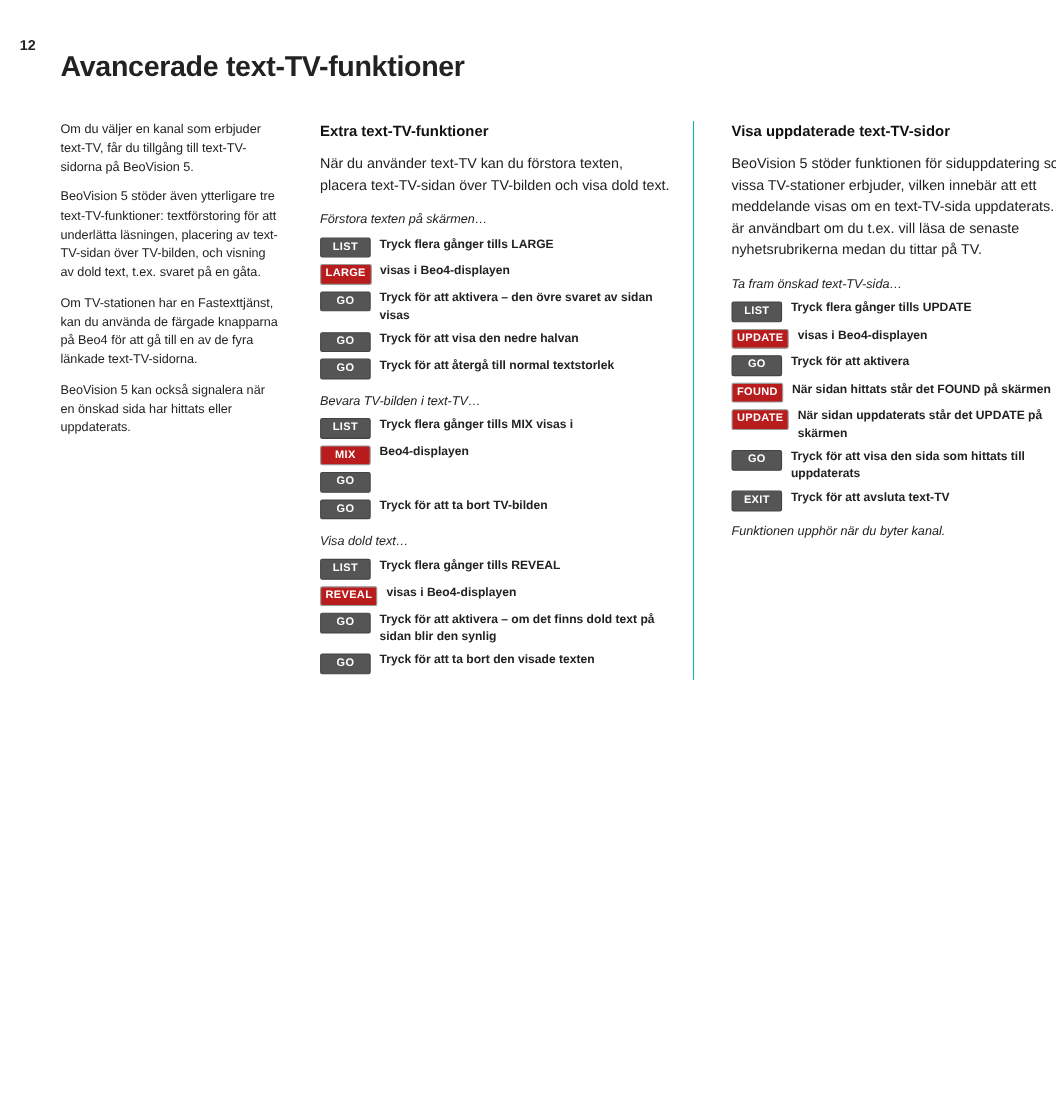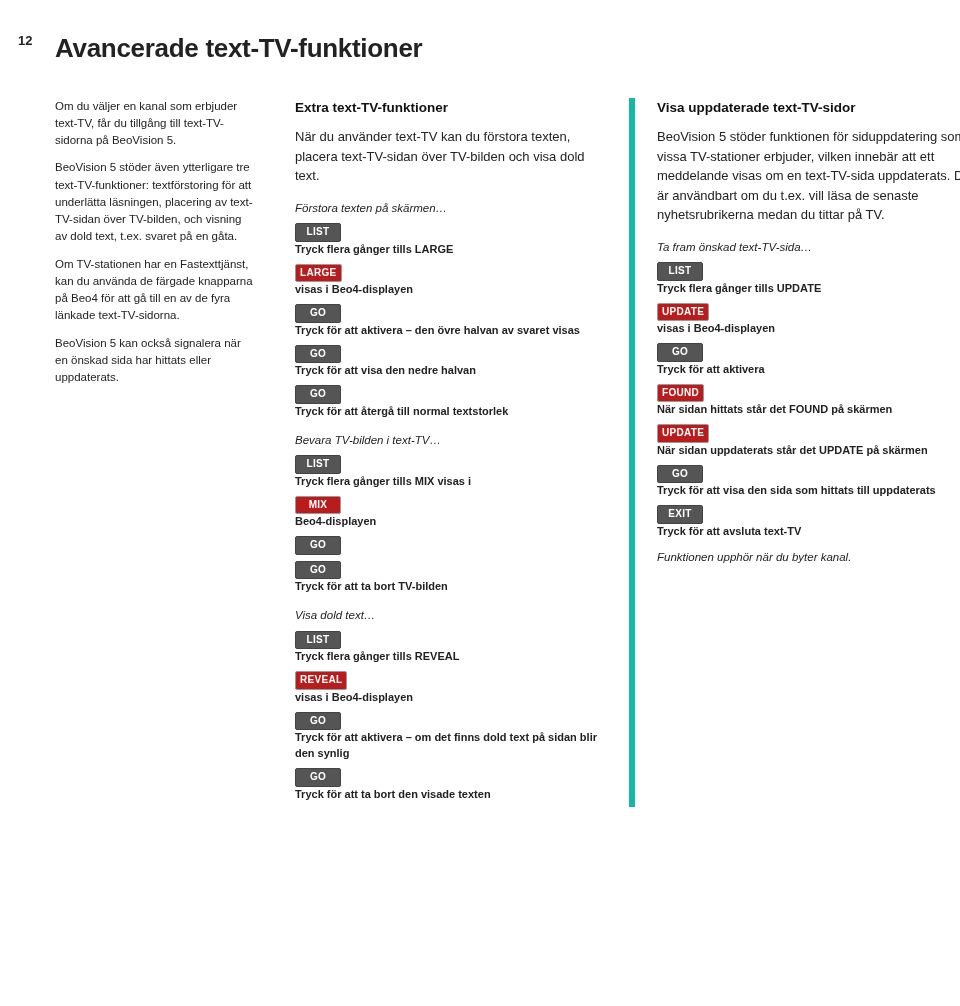--- a/index.html
+++ b/index.html
@@ -8,60 +8,59 @@
       background: #ffffff;
       color: #222222;
       width: 960px;
       min-height: 1006px;
       font-size: 12px;
       line-height: 1.45;
     }
     .page {
       width: 835px;
       min-height: 1006px;
-      padding: 30px 40px 30px 55px;
+      padding: 42px 40px 30px 55px;
       position: relative;
     }
     .page-number {
       position: absolute;
       top: 32px;
       left: 18px;
       font-size: 13px;
       font-weight: bold;
       color: #222;
     }
     .page-title {
       font-size: 26px;
       font-weight: bold;
       text-align: left;
       margin-bottom: 30px;
       color: #222;
       letter-spacing: -0.3px;
     }
     .columns {
       display: flex;
-      gap: 4px;
+      gap: 16px;
     }
     .col-left {
       width: 220px;
       min-width: 220px;
       padding-right: 20px;
       font-size: 11.5px;
       line-height: 1.5;
       color: #222;
     }
     .col-left p {
       margin-bottom: 10px;
     }
     .col-mid {
       width: 340px;
       min-width: 340px;
       padding-right: 18px;
-      border-right: 6px solid #14b8a6;
-      margin-left: 16px;
+      border-right: 1px solid #14b8a6;
     }
     .col-right {
       width: 340px;
       min-width: 340px;
       padding-left: 18px;
     }
     .section-title {
       font-size: 13.5px;
       font-weight: bold;
       margin-bottom: 10px;
@@ -78,21 +77,20 @@
       font-style: italic;
       font-weight: normal;
       margin-bottom: 6px;
       margin-top: 12px;
       color: #222;
     }
     .instruction-row {
       display: flex;
       align-items: flex-start;
       margin-bottom: 5px;
-      flex-direction: column;
     }
     .key-badge {
       display: inline-block;
       min-width: 46px;
       padding: 1px 4px;
       font-size: 10px;
       font-weight: bold;
       text-align: center;
       border: 1px solid #666;
       border-radius: 2px;
@@ -150,21 +148,21 @@
       <div class="instruction-row">
         <span class="key-badge dark">LIST</span>
         <span class="instruction-text">Tryck flera gånger tills LARGE</span>
       </div>
       <div class="instruction-row">
         <span class="key-badge gray">LARGE</span>
         <span class="instruction-text">visas i Beo4-displayen</span>
       </div>
       <div class="instruction-row">
         <span class="key-badge dark">GO</span>
-        <span class="instruction-text">Tryck för att aktivera – den övre halvan av svaret visas</span>
+        <span class="instruction-text">Tryck för att aktivera – den övre svaret av sidan visas</span>
       </div>
       <div class="instruction-row">
         <span class="key-badge dark">GO</span>
         <span class="instruction-text">Tryck för att visa den nedre halvan</span>
       </div>
       <div class="instruction-row">
         <span class="key-badge dark">GO</span>
         <span class="instruction-text">Tryck för att återgå till normal textstorlek</span>
       </div>
 

